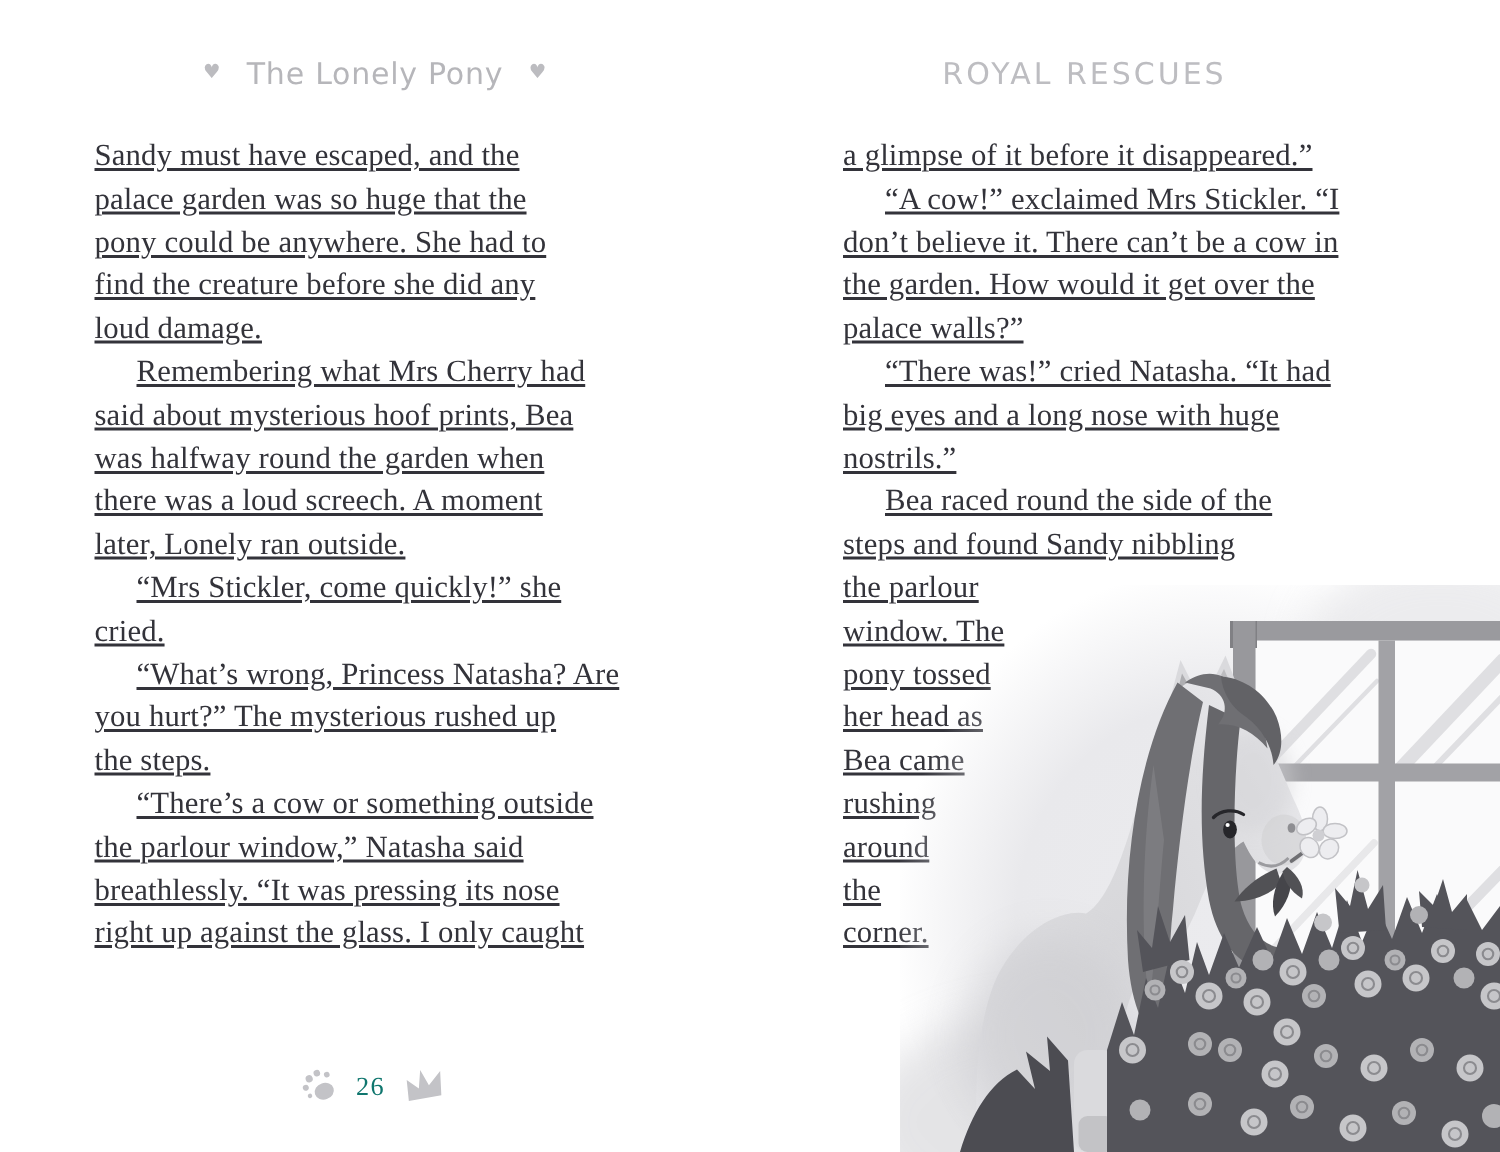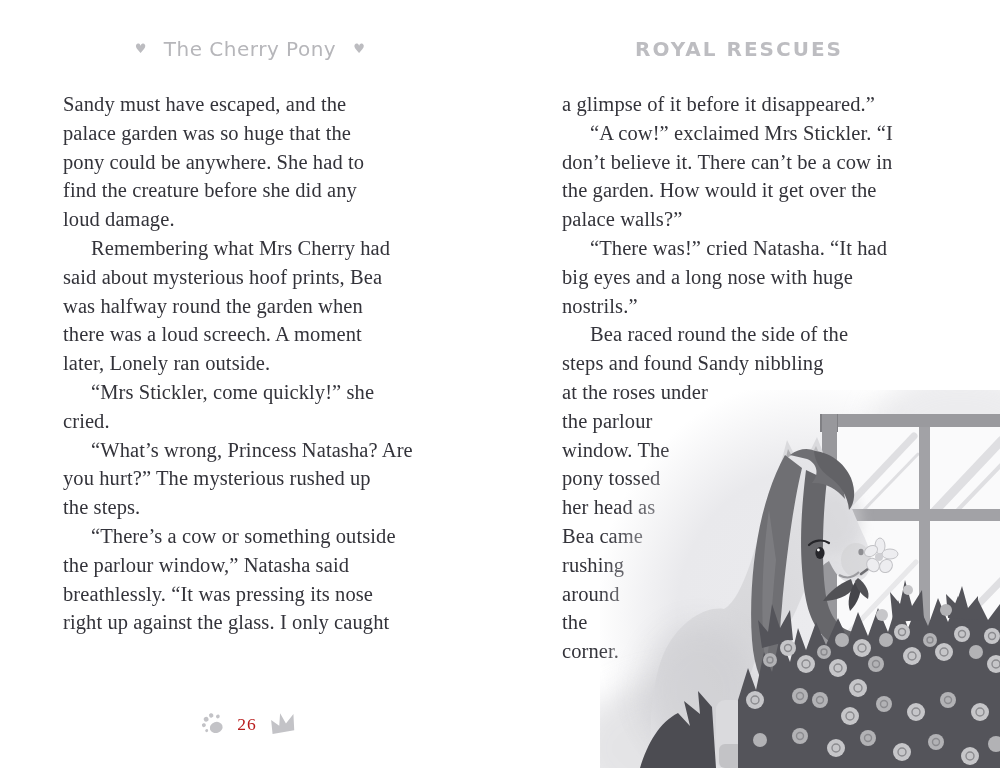--- a/index.html
+++ b/index.html
@@ -7,47 +7,47 @@
     width:1000px;height:768px;background:#ffffff;overflow:hidden;position:relative;
     font-family:"Liberation Serif", serif;
   }
   
   .runhead{
     position:absolute;top:34px;height:30px;display:flex;align-items:center;justify-content:center;
     color:#b6b6ba;user-select:none;
   }
   #head-left{left:60px;width:380px;font-family:"DejaVu Sans",sans-serif;font-size:20px;letter-spacing:.5px;}
   #head-left .heart{font-size:13px;color:#bcbcc0;margin:0 17px;position:relative;top:-1px;}
-  #head-right{left:544px;width:390px;font-family:"DejaVu Sans",sans-serif;font-weight:bold;
+  #head-right{left:528px;width:390px;font-family:"DejaVu Sans",sans-serif;font-weight:normal;
     font-size:20px;letter-spacing:2px;color:#bdbdc1;text-transform:uppercase;text-align:right;}
   
   .col{
     position:absolute;top:90px;width:394px;color:#33333a;
     font-size:20.5px;line-height:28.8px;letter-spacing:.1px;
   }
   #col-left{left:63px;}
   #col-right{left:562px;}
-  .line{white-space:nowrap;}
+  .line{white-space:nowrap;text-decoration:underline;}
   .line.indent{padding-left:28px;}
   
   #footer-left{
     position:absolute;left:60px;top:706px;width:380px;height:36px;
     display:flex;align-items:center;justify-content:center;gap:9px;
   }
-  #page-num{font-family:"Liberation Serif",serif;font-size:17.5px;color:#b91c1c;letter-spacing:1px;}
+  #page-num{font-family:"Liberation Serif",serif;font-size:17.5px;color:#0f766e;letter-spacing:1px;}
   .foot-icon{display:block;}
   
   #illo{position:absolute;left:600px;top:390px;width:400px;height:378px;}
 </style>
 </head>
 <body>
 
 <div class="runhead" id="head-left">
   <span class="heart">♥</span>
-  <span>The Cherry Pony</span>
+  <span>The Lonely Pony</span>
   <span class="heart">♥</span>
 </div>
 <div class="runhead" id="head-right">
   <span>Royal Rescues</span>
 </div>
 
 <div class="col" id="col-left">
     <div class="line">Sandy must have escaped, and the</div>
     <div class="line">palace garden was so huge that the</div>
     <div class="line">pony could be anywhere. She had to</div>
@@ -72,21 +72,20 @@
     <div class="line">a glimpse of it before it disappeared.”</div>
     <div class="line indent">“A cow!” exclaimed Mrs Stickler. “I</div>
     <div class="line">don’t believe it. There can’t be a cow in</div>
     <div class="line">the garden. How would it get over the</div>
     <div class="line">palace walls?”</div>
     <div class="line indent">“There was!” cried Natasha. “It had</div>
     <div class="line">big eyes and a long nose with huge</div>
     <div class="line">nostrils.”</div>
     <div class="line indent">Bea raced round the side of the</div>
     <div class="line">steps and found Sandy nibbling</div>
-    <div class="line">at the roses under</div>
     <div class="line">the parlour</div>
     <div class="line">window. The</div>
     <div class="line">pony tossed</div>
     <div class="line">her head as</div>
     <div class="line">Bea came</div>
     <div class="line">rushing</div>
     <div class="line">around</div>
     <div class="line">the</div>
     <div class="line">corner.</div>
   </div>

